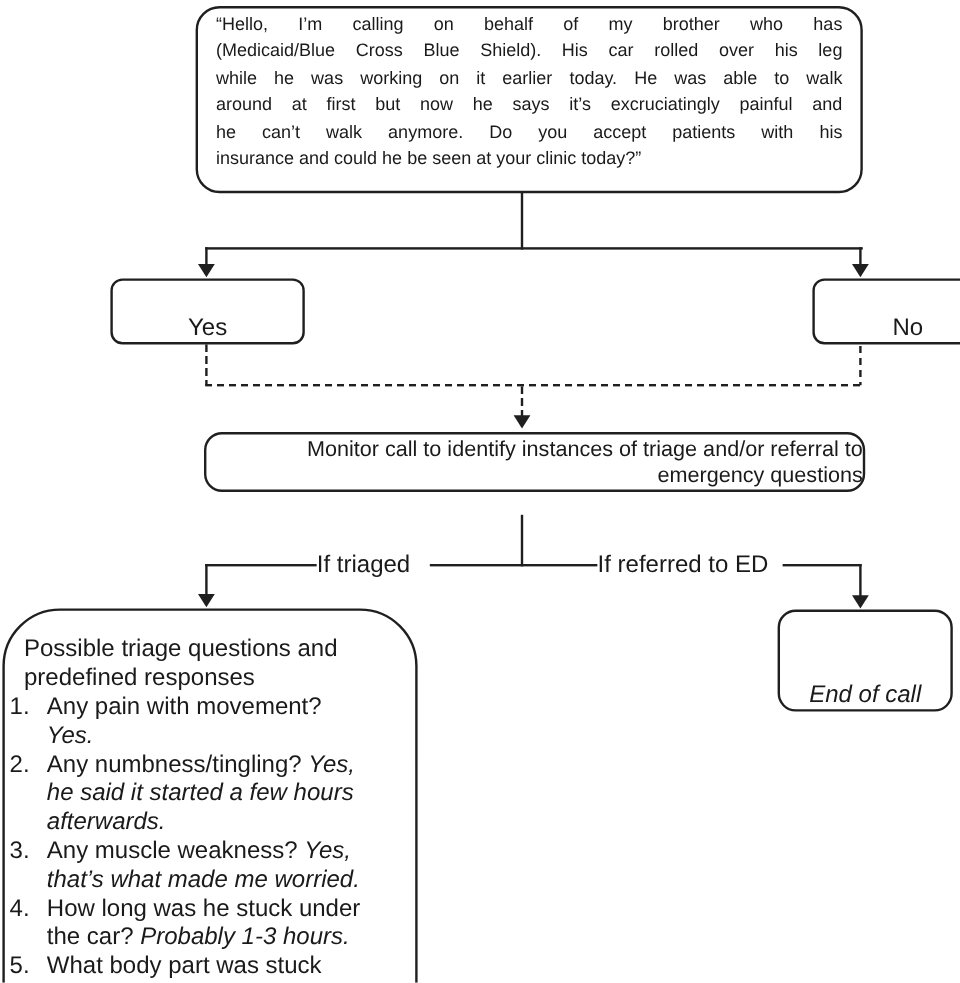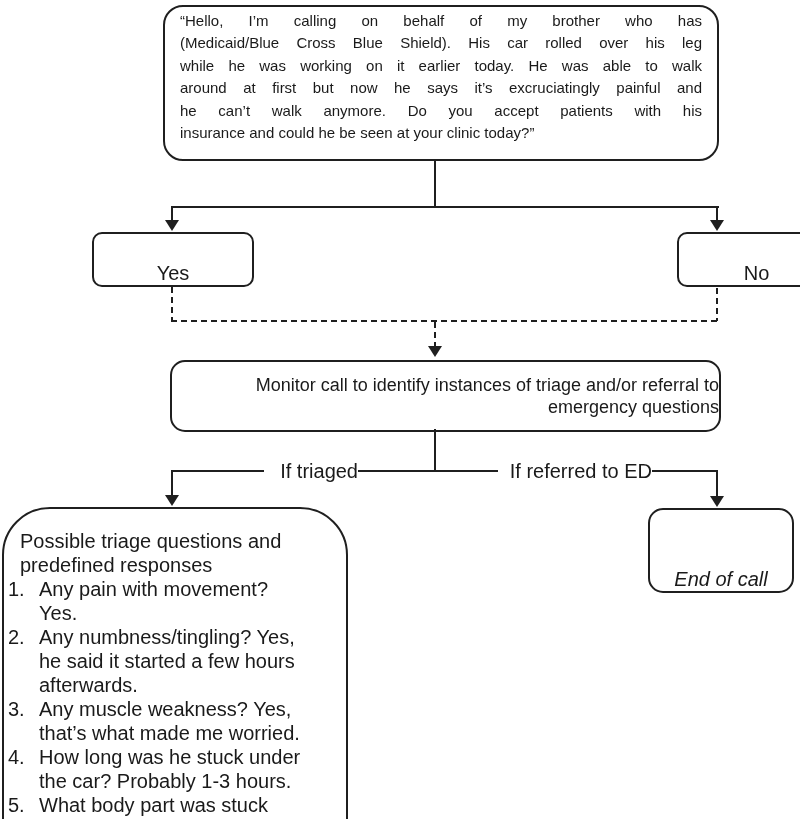--- a/index.html
+++ b/index.html
@@ -15,43 +15,43 @@
   .center{display:flex;align-items:flex-end;justify-content:center;}
   
   #opening-box{left:163px;top:5px;width:556px;height:156px;border-radius:20px;
     padding:3px 15px 0 15px;font-size:15px;line-height:22.4px;}
   #opening-box .ln{text-align:justify;text-align-last:justify;white-space:nowrap0;}
   #opening-box .ln-last{text-align-last:left;}
   
   #yes-box{left:92px;top:232px;width:162px;height:55px;border-radius:10px;font-size:20px;}
   #no-box{left:677px;top:232px;width:159px;height:55px;border-radius:10px;font-size:20px;}
   
-  #monitor-box{left:170px;top:360px;width:551px;height:72px;border-radius:15px;
+  #monitor-box{left:170px;top:360px;width:551px;height:50px;border-radius:15px;
     font-size:18px;line-height:22px;flex-direction:column;text-align:center;}
   
   #triage-box{left:2px;top:507px;width:346px;height:378px;border-radius:48px;
     padding:20px 10px 0 4px;font-size:20px;line-height:24px;}
   #triage-heading{padding-left:12px;width:300px;}
   .titem{position:relative;padding-left:31px;width:266px;}
   .tnum{position:absolute;left:0;top:0;}
-  .ans{}
+  .ans{font-style:italic;}
   
   #end-box{left:648px;top:508px;width:146px;height:85px;border-radius:15px;font-size:20px;font-style:italic;}
   
   .hline{position:absolute;height:2px;background:var(--line);}
   .vline{position:absolute;width:2px;background:var(--line);}
   .dhline{position:absolute;height:2px;
     background:repeating-linear-gradient(90deg,var(--line) 0 6px,transparent 6px 10px);}
   .dvline{position:absolute;width:2px;
     background:repeating-linear-gradient(180deg,var(--line) 0 6px,transparent 6px 10px);}
   .arr{position:absolute;width:0;height:0;
     border-left:7px solid transparent;border-right:7px solid transparent;
     border-top:11px solid var(--line);}
   .branch-label{position:absolute;top:458px;height:26px;line-height:26px;
-    font-size:20px;text-align:right;background:var(--bg);}
+    font-size:20px;text-align:left;background:var(--bg);}
 </style>
 </head>
 <body>
 
 <div id="canvas">
 
   <div class="box" id="opening-box">
       <div class="ln">“Hello, I’m calling on behalf of my brother who has</div>
       <div class="ln">(Medicaid/Blue Cross Blue Shield). His car rolled over his leg</div>
       <div class="ln">while he was working on it earlier today. He was able to walk</div>

